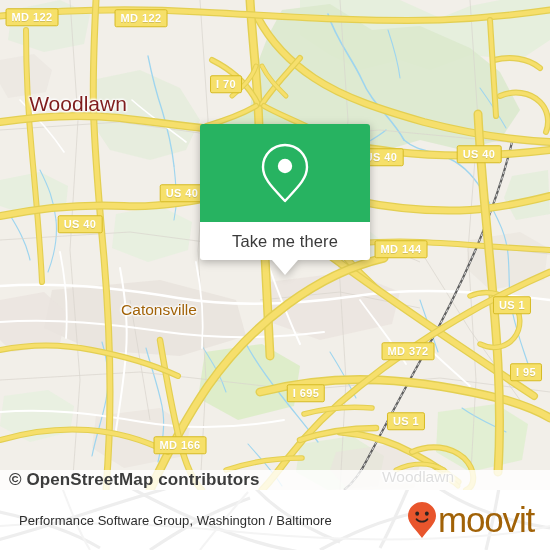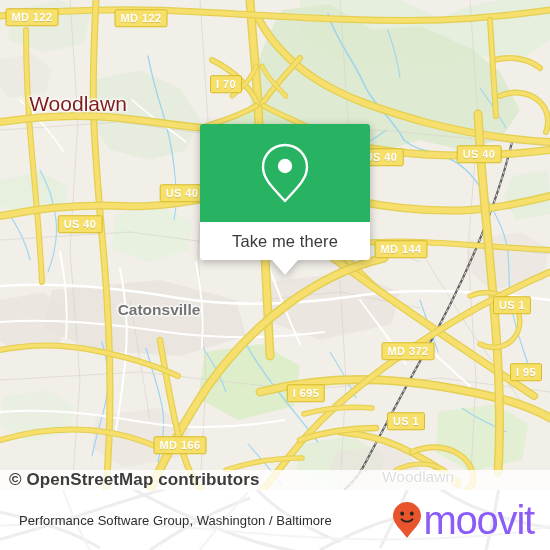--- a/index.html
+++ b/index.html
@@ -126,22 +126,22 @@
     color: #2d2d2d;
     max-width: 330px;
     letter-spacing: 0.05px;
   }
   #brand {
     display: flex;
     align-items: center;
     padding-right: 8px;
   }
   #brand-word {
-    font-size: 40px;
-    color: #8b5cf6;
+    font-size: 35px;
+    color: #a16207;
     letter-spacing: -1.2px;
     margin-left: 1px;
     font-weight: 400;
   }
 </style>
 </head>
 <body>
 
 <div id="app">
 
@@ -349,21 +349,21 @@
         <path class="hw" stroke-width="3.8" d="M0 440 C28 432 58 428 88 430 C118 432 144 440 168 452"></path>
         <path class="hwc" stroke-width="5.5" d="M226 470 C250 462 276 458 302 458"></path>
         <path class="hw" stroke-width="3.4" d="M226 470 C250 462 276 458 302 458"></path>
         <path class="hwc" stroke-width="5.5" d="M304 414 C326 408 350 406 372 408"></path>
         <path class="hw" stroke-width="3.4" d="M304 414 C326 408 350 406 372 408"></path>
       </g>
     </svg>
 
     <div style="position:absolute;left:0;top:0;width:550px;height:490px;pointer-events:none;">
         <div style="position: absolute; left: 78px; top: 104px; transform: translate(-50%, -50%); font-size: 21px; color: #7f1d1d; white-space: nowrap; text-shadow: rgb(255, 255, 255) 0px 0px 3px, rgb(255, 255, 255) 0px 0px 3px, rgb(255, 255, 255) 0px 0px 3px, rgb(255, 255, 255) 1px 1px 2px, rgb(255, 255, 255) -1px -1px 2px;">Woodlawn</div>
-        <div style="position: absolute; left: 159px; top: 310px; transform: translate(-50%, -50%); font-size: 15.5px; color: #737373; white-space: nowrap; text-shadow: rgb(255, 255, 255) 0px 0px 3px, rgb(255, 255, 255) 0px 0px 3px, rgb(255, 255, 255) 0px 0px 3px, rgb(255, 255, 255) 1px 1px 2px, rgb(255, 255, 255) -1px -1px 2px; font-weight: bold;">Catonsville</div>
+        <div style="position: absolute; left: 159px; top: 310px; transform: translate(-50%, -50%); font-size: 15.5px; color: #a16207; white-space: nowrap; text-shadow: rgb(255, 255, 255) 0px 0px 3px, rgb(255, 255, 255) 0px 0px 3px, rgb(255, 255, 255) 0px 0px 3px, rgb(255, 255, 255) 1px 1px 2px, rgb(255, 255, 255) -1px -1px 2px;">Catonsville</div>
         <div style="position: absolute; left: 418px; top: 477px; transform: translate(-50%, -50%); font-size: 15.5px; color: rgb(91, 91, 91); white-space: nowrap; text-shadow: rgb(255, 255, 255) 0px 0px 3px, rgb(255, 255, 255) 0px 0px 3px, rgb(255, 255, 255) 0px 0px 3px, rgb(255, 255, 255) 1px 1px 2px, rgb(255, 255, 255) -1px -1px 2px;">Woodlawn</div>
       </div>
 
     <div style="position:absolute;left:0;top:11px;width:550px;height:490px;pointer-events:none;">
         <div style="position: absolute; left: 32px; top: 6px; transform: translate(-50%, -50%); background: rgb(246, 224, 106); border: 1.6px solid rgb(214, 187, 37); border-radius: 2px; color: rgb(255, 255, 255); font-size: 11px; font-weight: bold; letter-spacing: 0.4px; padding: 1.5px 5px 2px; white-space: nowrap; line-height: 12px; text-shadow: rgba(0, 0, 0, 0.14) 0px 1px 0px; box-sizing: border-box;">MD 122</div>
         <div style="position: absolute; left: 141px; top: 7px; transform: translate(-50%, -50%); background: rgb(246, 224, 106); border: 1.6px solid rgb(214, 187, 37); border-radius: 2px; color: rgb(255, 255, 255); font-size: 11px; font-weight: bold; letter-spacing: 0.4px; padding: 1.5px 5px 2px; white-space: nowrap; line-height: 12px; text-shadow: rgba(0, 0, 0, 0.14) 0px 1px 0px; box-sizing: border-box;">MD 122</div>
         <div style="position: absolute; left: 226px; top: 73px; transform: translate(-50%, -50%); background: rgb(246, 224, 106); border: 1.6px solid rgb(214, 187, 37); border-radius: 2px; color: rgb(255, 255, 255); font-size: 11px; font-weight: bold; letter-spacing: 0.4px; padding: 1.5px 5px 2px; white-space: nowrap; line-height: 12px; text-shadow: rgba(0, 0, 0, 0.14) 0px 1px 0px; box-sizing: border-box;">I 70</div>
         <div style="position: absolute; left: 381px; top: 146px; transform: translate(-50%, -50%); background: rgb(246, 224, 106); border: 1.6px solid rgb(214, 187, 37); border-radius: 2px; color: rgb(255, 255, 255); font-size: 11px; font-weight: bold; letter-spacing: 0.4px; padding: 1.5px 5px 2px; white-space: nowrap; line-height: 12px; text-shadow: rgba(0, 0, 0, 0.14) 0px 1px 0px; box-sizing: border-box;">US 40</div>
         <div style="position: absolute; left: 479px; top: 143px; transform: translate(-50%, -50%); background: rgb(246, 224, 106); border: 1.6px solid rgb(214, 187, 37); border-radius: 2px; color: rgb(255, 255, 255); font-size: 11px; font-weight: bold; letter-spacing: 0.4px; padding: 1.5px 5px 2px; white-space: nowrap; line-height: 12px; text-shadow: rgba(0, 0, 0, 0.14) 0px 1px 0px; box-sizing: border-box;">US 40</div>
         <div style="position: absolute; left: 182px; top: 182px; transform: translate(-50%, -50%); background: rgb(246, 224, 106); border: 1.6px solid rgb(214, 187, 37); border-radius: 2px; color: rgb(255, 255, 255); font-size: 11px; font-weight: bold; letter-spacing: 0.4px; padding: 1.5px 5px 2px; white-space: nowrap; line-height: 12px; text-shadow: rgba(0, 0, 0, 0.14) 0px 1px 0px; box-sizing: border-box;">US 40</div>

